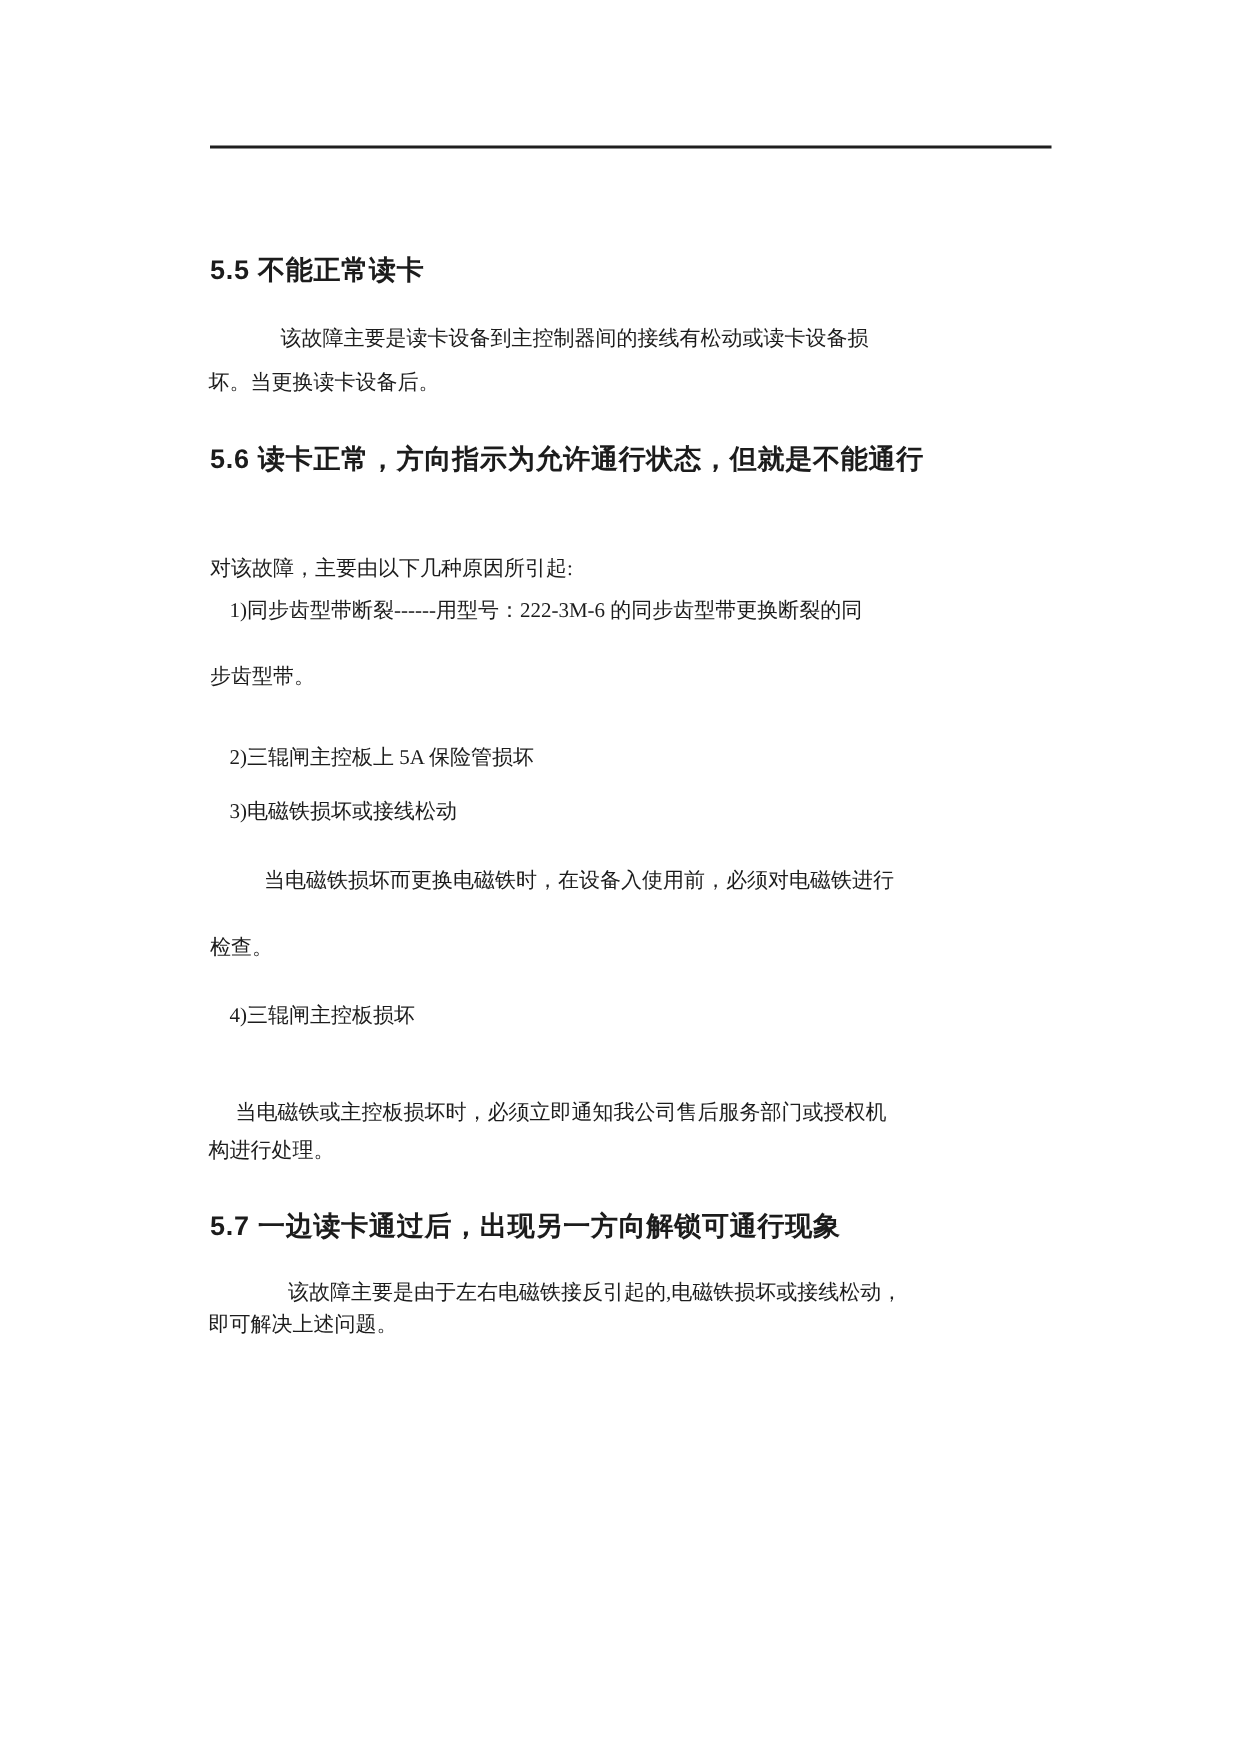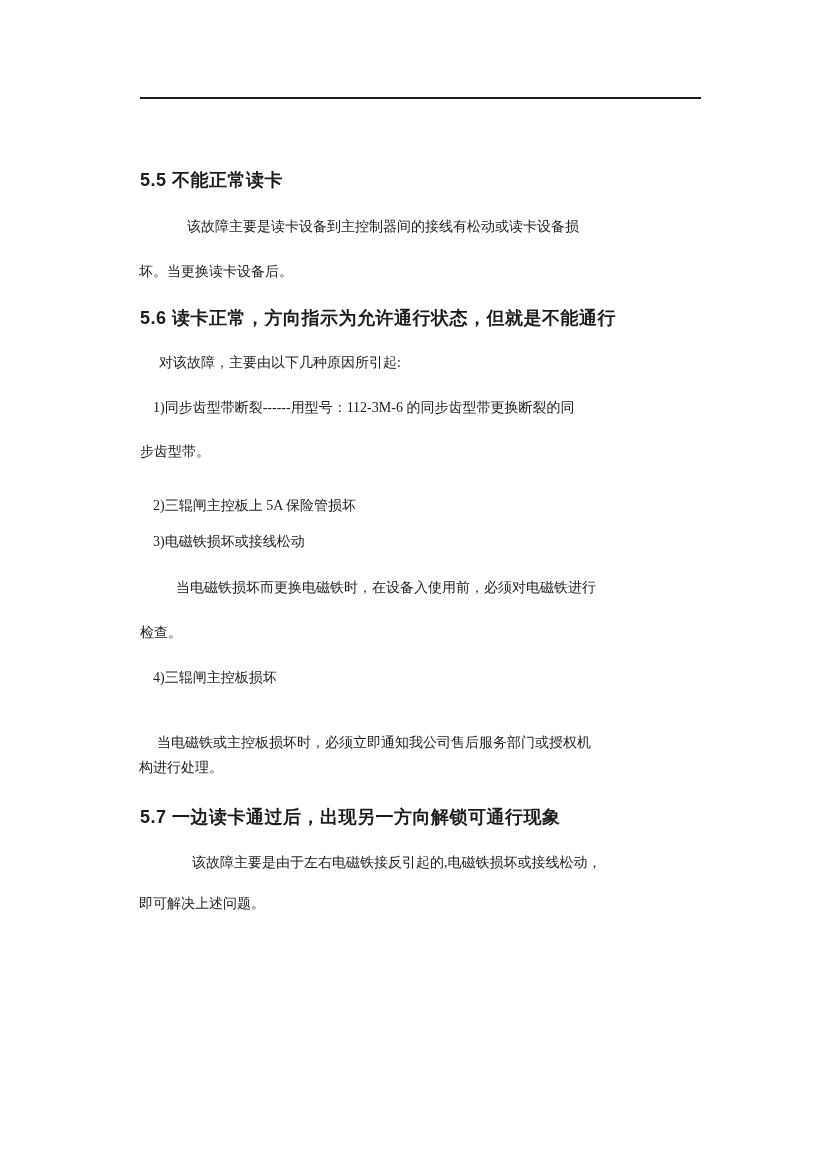--- a/index.html
+++ b/index.html
@@ -50,52 +50,52 @@
   }
   .footer {
     font-size: 16px;
     left: 140px;
     width: 561px;
     text-align: center;
   }
   
   .y-h55  { top: 168px; left: 140px; }
   .y-p1a  { top: 215px; left: 187px; }
-  .y-p1b  { top: 260px; left: 139px; }
-  .y-h56  { top: 306px; left: 140px; }
-  .y-p2   { top: 351px; left: 140px; margin-left: 19px; }
+  .y-p1b  { top: 244px; left: 139px; }
+  .y-h56  { top: 294px; left: 140px; }
+  .y-p2   { top: 368px; left: 140px; }
   .y-i1a  { top: 396px; left: 153px; }
   .y-i1b  { top: 440px; left: 140px; }
   .y-i2   { top: 494px; left: 153px; }
   .y-i3   { top: 530px; left: 153px; }
   .y-n1a  { top: 576px; left: 176px; }
   .y-n1b  { top: 621px; left: 140px; }
   .y-i4   { top: 666px; left: 153px; }
   .y-n2a  { top: 731px; left: 157px; }
   .y-n2b  { top: 756px; left: 139px; }
   .y-h57  { top: 805px; left: 140px; }
   .y-p3a  { top: 851px; left: 192px; }
-  .y-p3b  { top: 872px; left: 139px; margin-top: 20px; }
+  .y-p3b  { top: 872px; left: 139px; }
   .y-h6   { top: 968px; }
   .y-foot { top: 1078px; }
 </style>
 </head>
 <body>
 
 <div class="page">
 
   <div class="rule"></div>
 
   <div class="line h2 y-h55">5.5 不能正常读卡</div>
   <div class="line y-p1a">该故障主要是读卡设备到主控制器间的接线有松动或读卡设备损</div>
   <div class="line y-p1b">坏。当更换读卡设备后。</div>
 
   <div class="line h2 y-h56">5.6 读卡正常，方向指示为允许通行状态，但就是不能通行</div>
   <div class="line y-p2">对该故障，主要由以下几种原因所引起:</div>
-  <div class="line y-i1a">1)同步齿型带断裂------用型号：112-3M-6 的同步齿型带更换断裂的同</div>
+  <div class="line y-i1a">1)同步齿型带断裂------用型号：222-3M-6 的同步齿型带更换断裂的同</div>
   <div class="line y-i1b">步齿型带。</div>
   <div class="line y-i2">2)三辊闸主控板上 5A 保险管损坏</div>
   <div class="line y-i3">3)电磁铁损坏或接线松动</div>
   <div class="line y-n1a">当电磁铁损坏而更换电磁铁时，在设备入使用前，必须对电磁铁进行</div>
   <div class="line y-n1b">检查。</div>
   <div class="line y-i4">4)三辊闸主控板损坏</div>
   <div class="line y-n2a">当电磁铁或主控板损坏时，必须立即通知我公司售后服务部门或授权机</div>
   <div class="line y-n2b">构进行处理。</div>
 
   <div class="line h2 y-h57">5.7 一边读卡通过后，出现另一方向解锁可通行现象</div>

